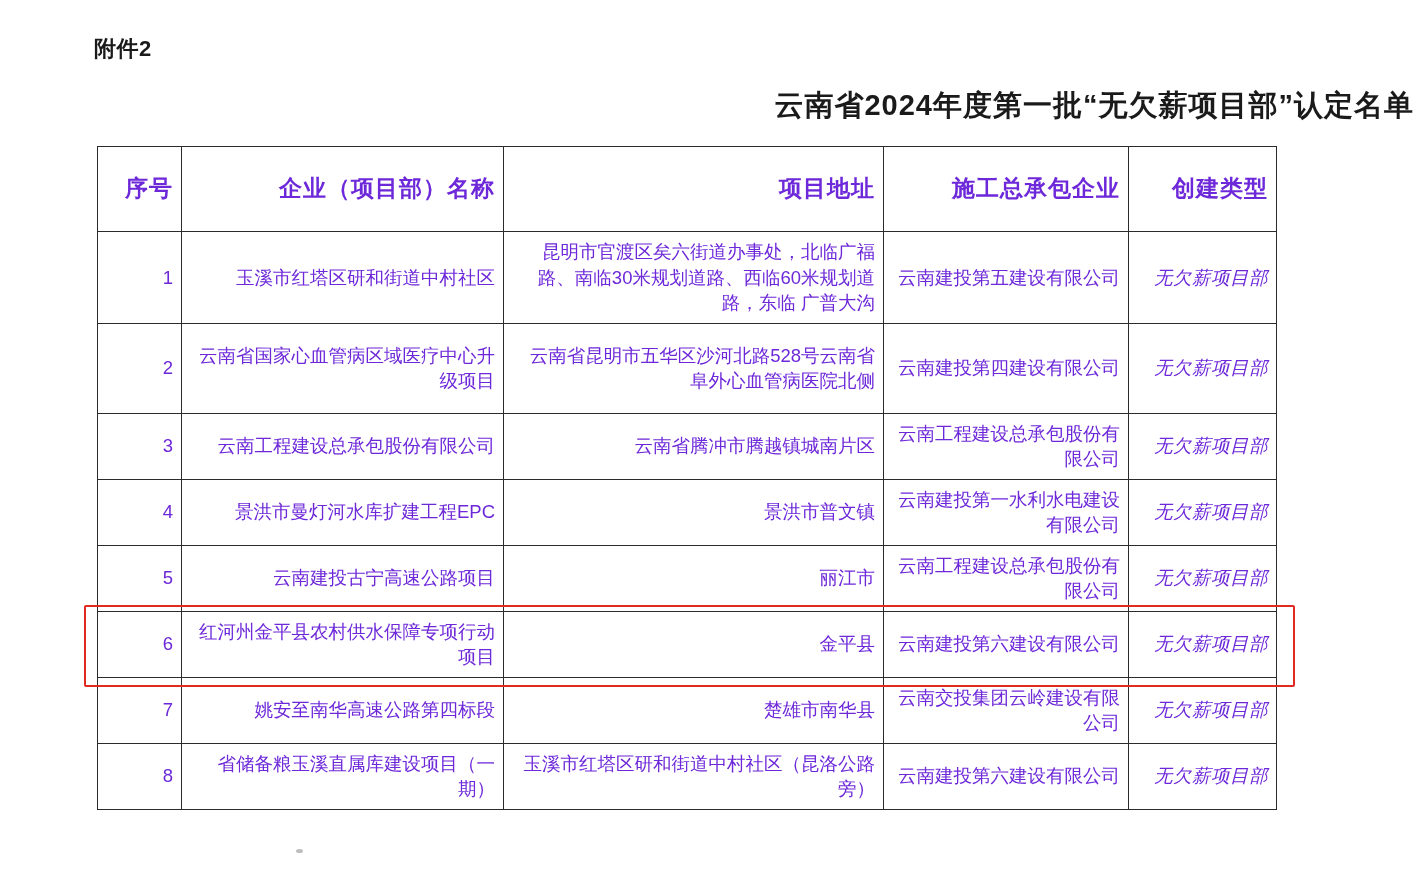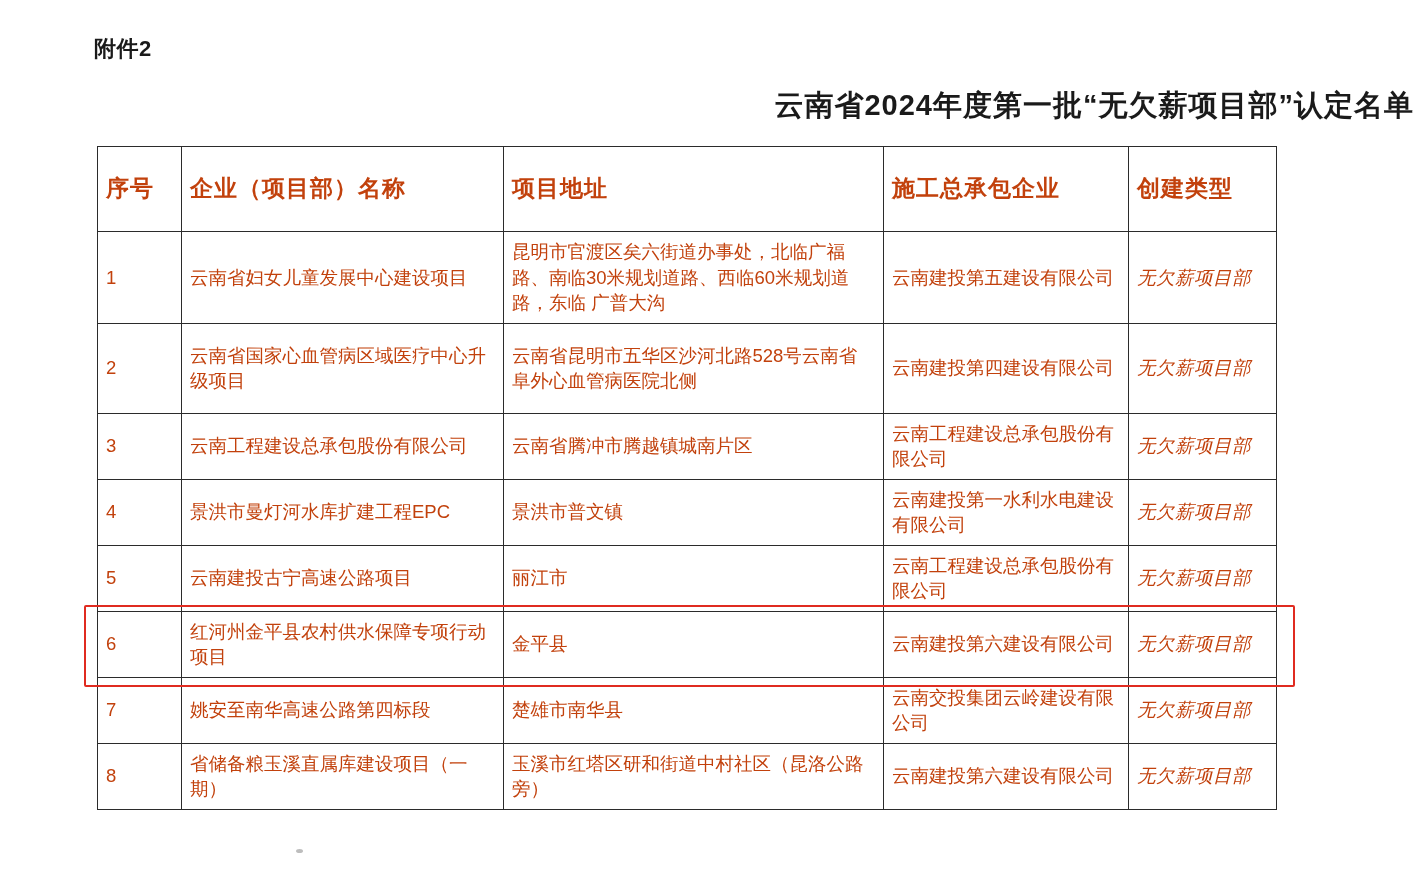--- a/index.html
+++ b/index.html
@@ -49,25 +49,25 @@
   table.listing {
     border-collapse: collapse;
     width: 1179px;
     table-layout: fixed;
   }
   table.listing td, table.listing th {
     border: 1.5px solid #2b2b2b;
     padding: 7px 8px;
     font-size: 18.5px;
     line-height: 1.38;
-    text-align: left;
+    text-align: right;
     vertical-align: middle;
     font-family: "Liberation Sans", "DejaVu Sans", sans-serif;
     font-weight: normal;
-    color: #c2410c;
+    color: #6d28d9;
     word-break: break-word;
   }
   table.listing thead td {
     font-size: 23px;
     font-weight: bold;
     height: 70px;
     letter-spacing: 1px;
   }
   col.c-no    { width: 84px; }
   col.c-name  { width: 322px; }
@@ -118,21 +118,21 @@
           <td>序号</td>
           <td>企业（项目部）名称</td>
           <td>项目地址</td>
           <td>施工总承包企业</td>
           <td>创建类型</td>
         </tr>
       </thead>
       <tbody>
         <tr class="tall">
           <td class="no-cell">1</td>
-          <td>云南省妇女儿童发展中心建设项目</td>
+          <td>玉溪市红塔区研和街道中村社区</td>
           <td>昆明市官渡区矣六街道办事处，北临广福路、南临30米规划道路、西临60米规划道路，东临 广普大沟</td>
           <td>云南建投第五建设有限公司</td>
           <td class="type-cell">无欠薪项目部</td>
         </tr>
         <tr class="tall">
           <td class="no-cell">2</td>
           <td>云南省国家心血管病区域医疗中心升级项目</td>
           <td>云南省昆明市五华区沙河北路528号云南省阜外心血管病医院北侧</td>
           <td>云南建投第四建设有限公司</td>
           <td class="type-cell">无欠薪项目部</td>

